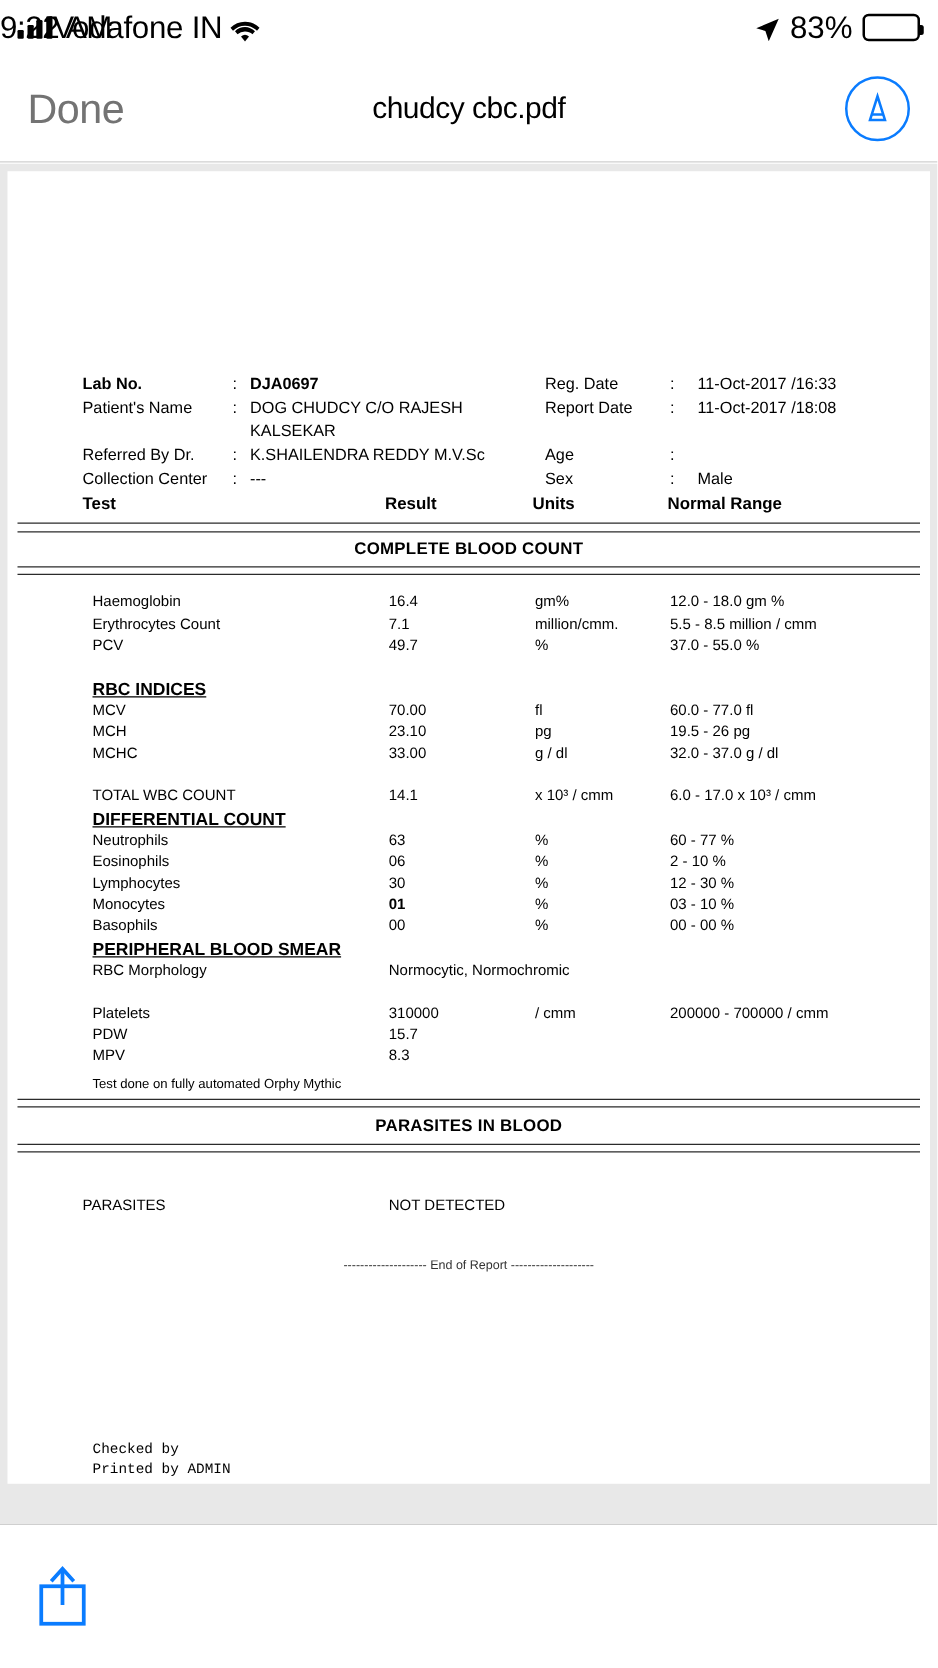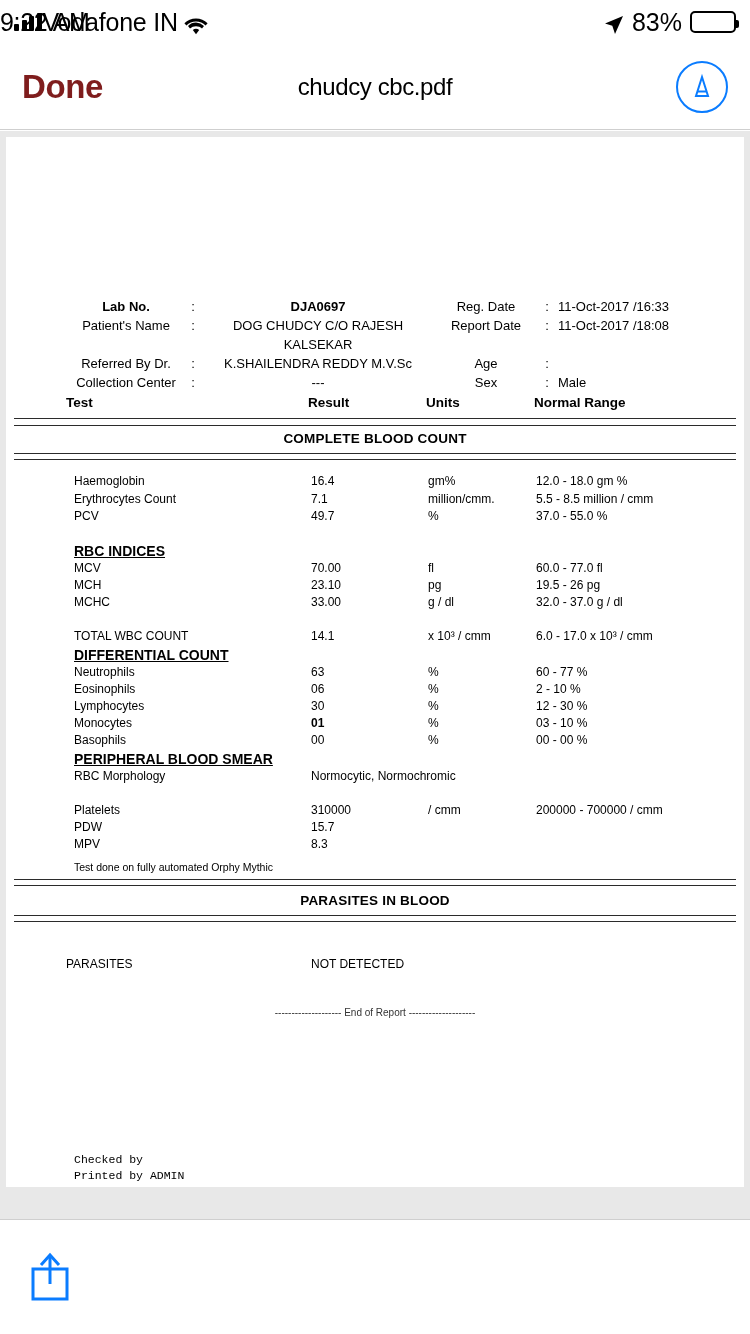--- a/index.html
+++ b/index.html
@@ -44,21 +44,21 @@
     width: 3px; height: 8px; background: #000; border-radius: 0 2px 2px 0;
   }
   .battery .fill { height: 100%; background: #000; border-radius: 2px; }
 
   
   .navbar {
     height: 86px; display: flex; align-items: center; position: relative;
     padding: 0 22px; background: #fff;
     border-bottom: 1px solid #cfcfcf;
   }
-  .done-btn { font-size: 33px; color: #7f1d1d; letter-spacing: -0.4px; font-weight: bold; }
+  .done-btn { font-size: 33px; color: #737373; letter-spacing: -0.4px; }
   .nav-title {
     position: absolute; left: 0; right: 0; text-align: center;
     font-size: 24px; color: #000; letter-spacing: -0.4px; pointer-events: none;
   }
   .markup-btn {
     margin-left: auto; width: 52px; height: 52px; border: 2px solid #0a7cff;
     border-radius: 50%; display: flex; align-items: center; justify-content: center;
     color: #0a7cff; z-index: 2; background: #fff;
   }
 
@@ -67,21 +67,21 @@
     position: absolute; top: 131px; bottom: 115px; left: 0; right: 0;
     background: #e8e8e8; overflow: hidden; padding: 6px 6px 0 6px;
   }
   .page {
     background: #fff; width: 738px; height: 1050px; margin: 0 auto;
     position: relative; font-family: "Liberation Sans", sans-serif;
     color: #000;
   }
 
   .hdr { position: absolute; left: 60px; right: 20px; top: 160px; font-size: 13px; }
-  .hdr-row { display: flex; line-height: 19px; text-align: center; }
+  .hdr-row { display: flex; line-height: 19px; }
   .hdr-left { width: 370px; display: flex; }
   .hdr-label { width: 120px; color: #000; }
   .hdr-colon { width: 14px; }
   .hdr-val { flex: 1; }
   .hdr-right { display: flex; flex: 1; }
   .hdr-rlabel { width: 100px; }
   .hdr-rcolon { width: 22px; }
   .bold { font-weight: bold; }
 
   .rule { position: absolute; left: 8px; right: 8px; height: 1px; background: #2b2b2b; }

